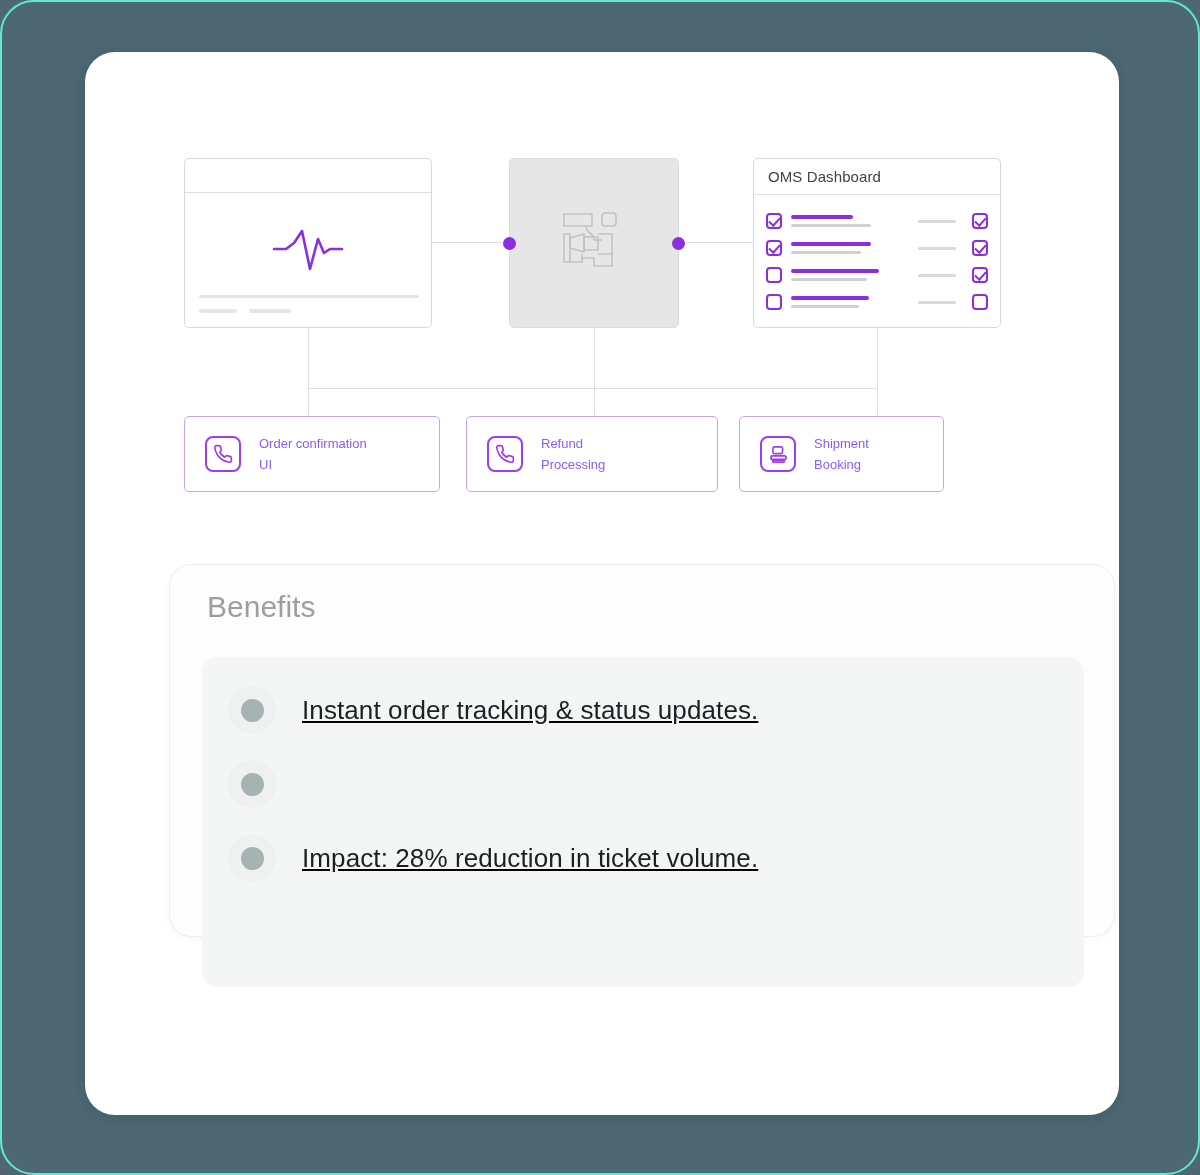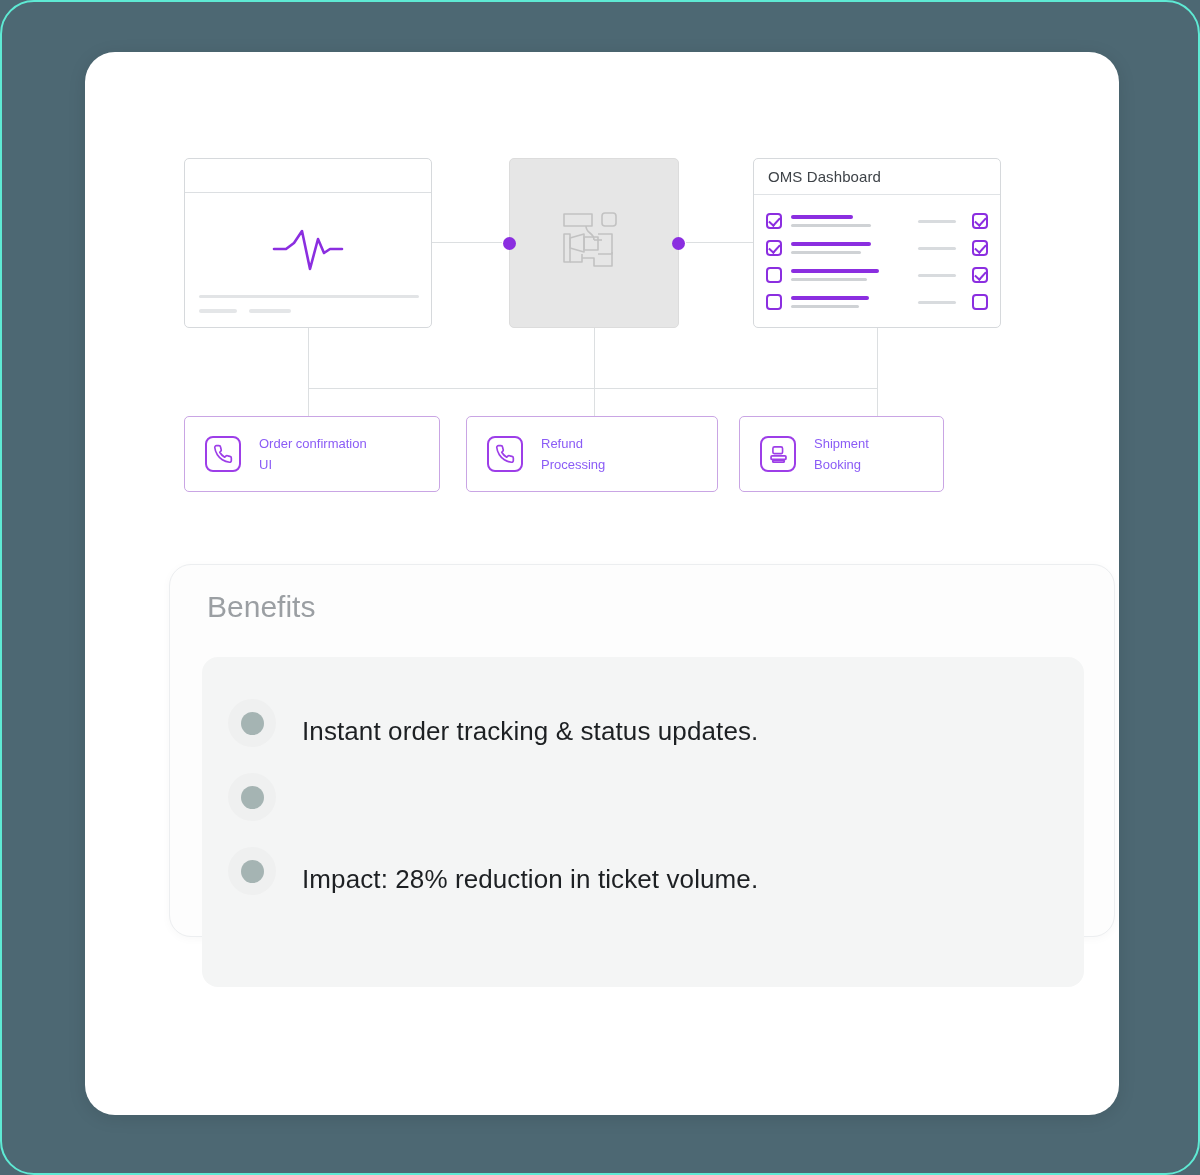--- a/index.html
+++ b/index.html
@@ -241,23 +241,24 @@
   .benefits-panel {
     position: absolute;
     left: 32px; top: 92px;
     width: 882px; height: 330px;
     background: #f4f5f5;
     border-radius: 16px;
     padding: 16px 0;
   }
   .b-row {
     display: flex;
-    align-items: flex-end;
+    align-items: center;
     height: 74px;
     padding-left: 26px;
+    text-decoration: underline;
   }
   .b-ring {
     width: 48px; height: 48px;
     border-radius: 50%;
     background: #eff0f0;
     display: flex;
     align-items: center;
     justify-content: center;
     flex: 0 0 auto;
   }

